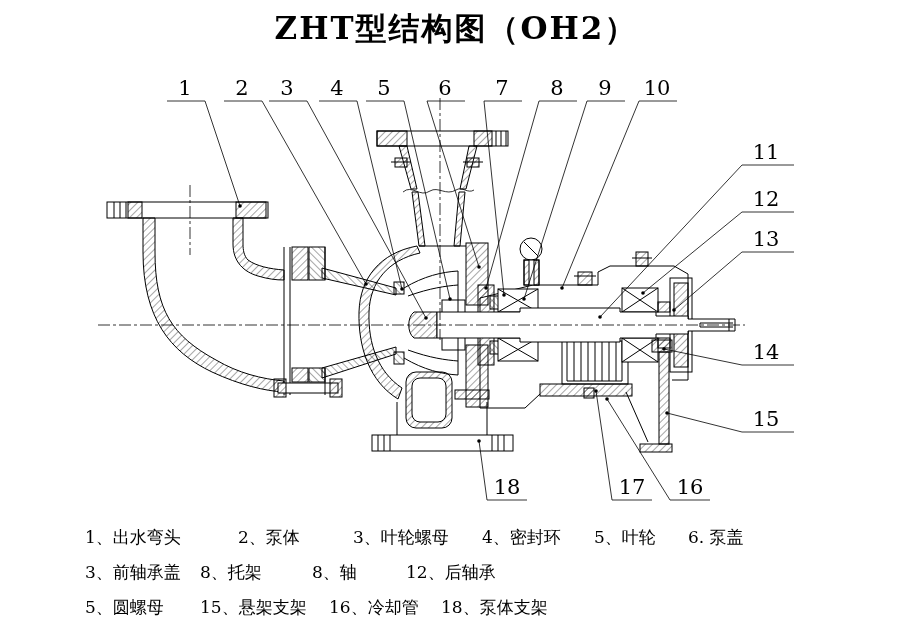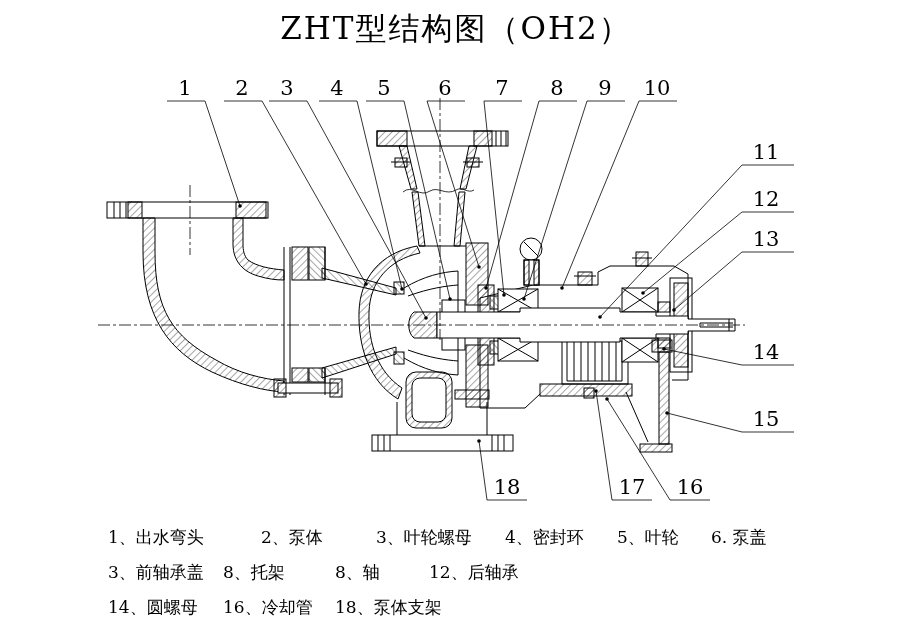--- a/index.html
+++ b/index.html
@@ -1,24 +1,24 @@
 <!DOCTYPE html>
 <html><head>
 <meta charset="utf-8">
 <style>
   html,body{margin:0;padding:0;background:#ffffff;}
   body{width:912px;height:635px;position:relative;overflow:hidden;
        font-family:"DejaVu Serif", serif;color:#000;}
   .title{position:absolute;top:8px;left:0;width:100%;text-align:center;
-         font-size:31px;font-weight:400;letter-spacing:2px;
+         font-size:31px;font-weight:700;letter-spacing:2px;
          font-family:"DejaVu Serif", serif;}
   svg{position:absolute;top:0;left:0;}
   .legend{position:absolute;top:520px;left:0;width:912px;
           font-size:17px;line-height:35px;}
-  .legend-row{display:flex;padding-left:108px;}
+  .legend-row{display:flex;padding-left:85px;}
   .legend-item{display:block;white-space:nowrap;}
   .c0{width:153px;} .c1{width:115px;} .c2{width:129px;}
   .c3{width:112px;} .c4{width:94px;}  .c5{width:auto;}
   text{font-family:"DejaVu Serif", serif;font-size:21px;}
 </style>
 </head>
 <body>
 
 <div class="title">ZHT型结构图（OH2）</div>
 
@@ -238,17 +238,18 @@
     <span class="legend-item c4">5、叶轮</span>
     <span class="legend-item c5">6. 泵盖</span>
   </div>
   <div class="legend-row">
     <span class="legend-item c1">3、前轴承盖</span>
     <span class="legend-item c3">8、托架</span>
     <span class="legend-item c4">8、轴</span>
     <span class="legend-item c5">12、后轴承</span>
   </div>
   <div class="legend-row">
-    <span class="legend-item c1">14、圆螺母</span>
+    <span class="legend-item c1">5、圆螺母</span>
+    <span class="legend-item c2">15、悬架支架</span>
     <span class="legend-item c3">16、冷却管</span>
     <span class="legend-item c5">18、泵体支架</span>
   </div>
 </div>
 
 </body></html>

